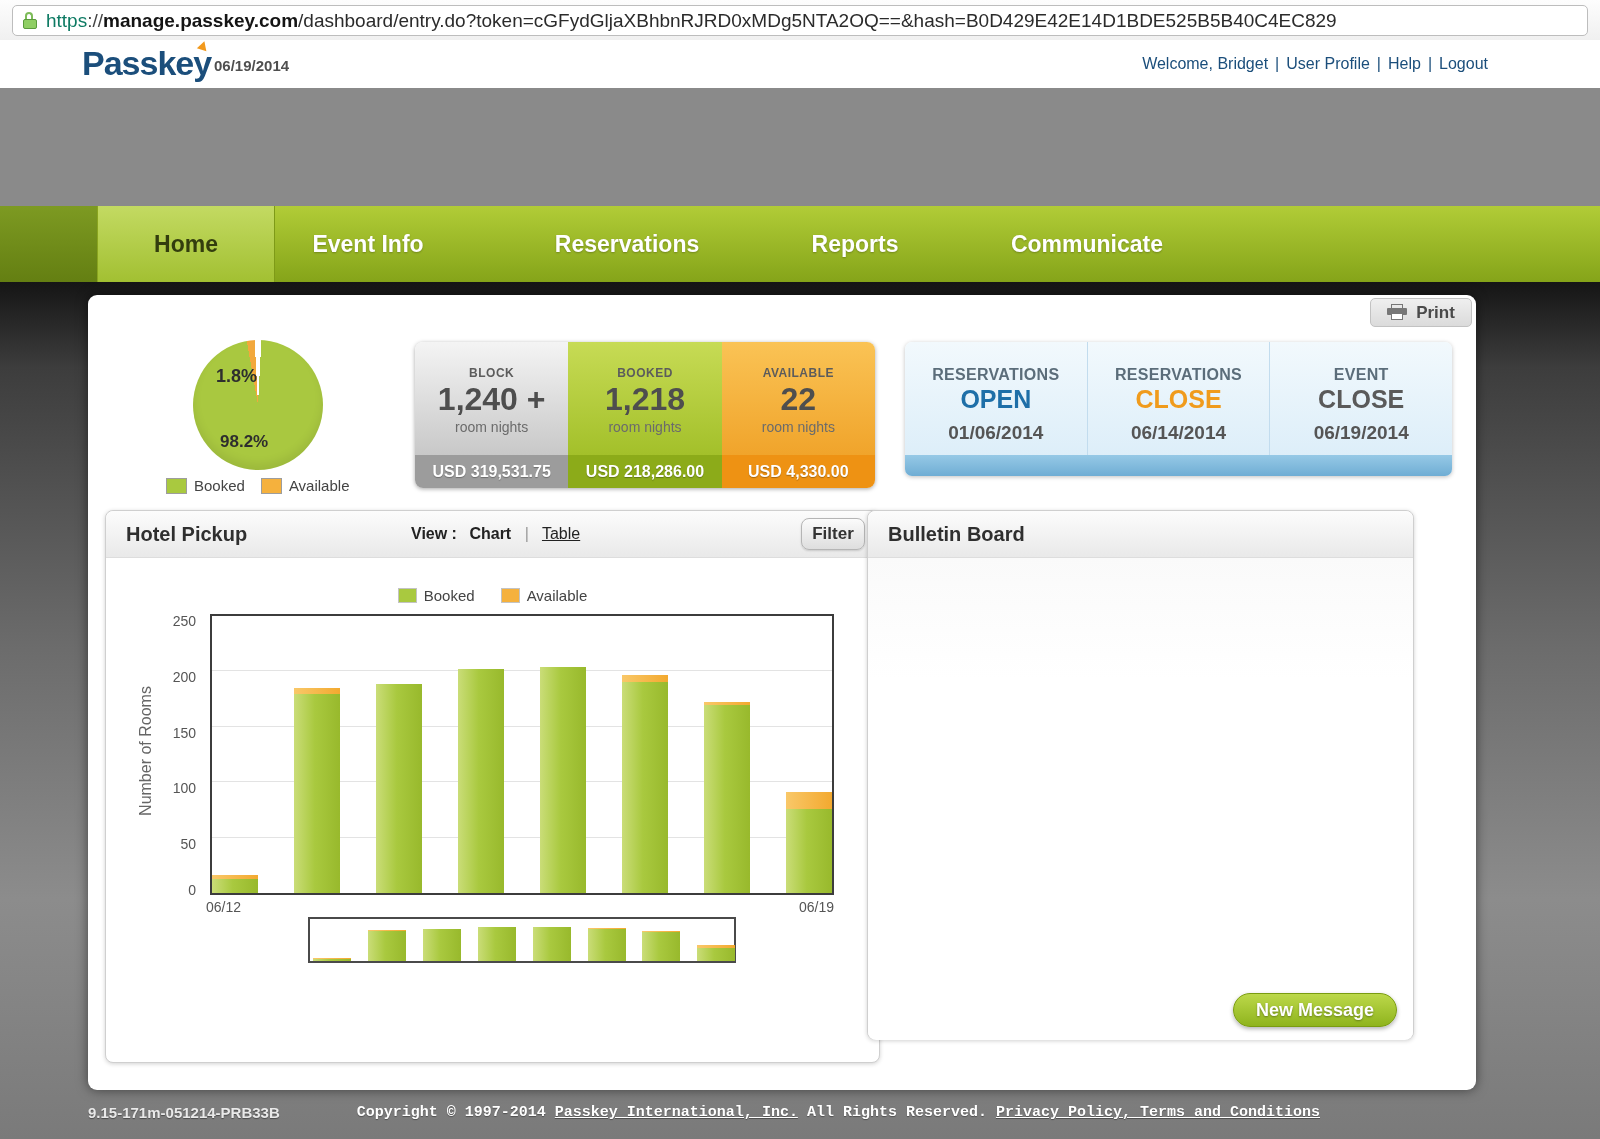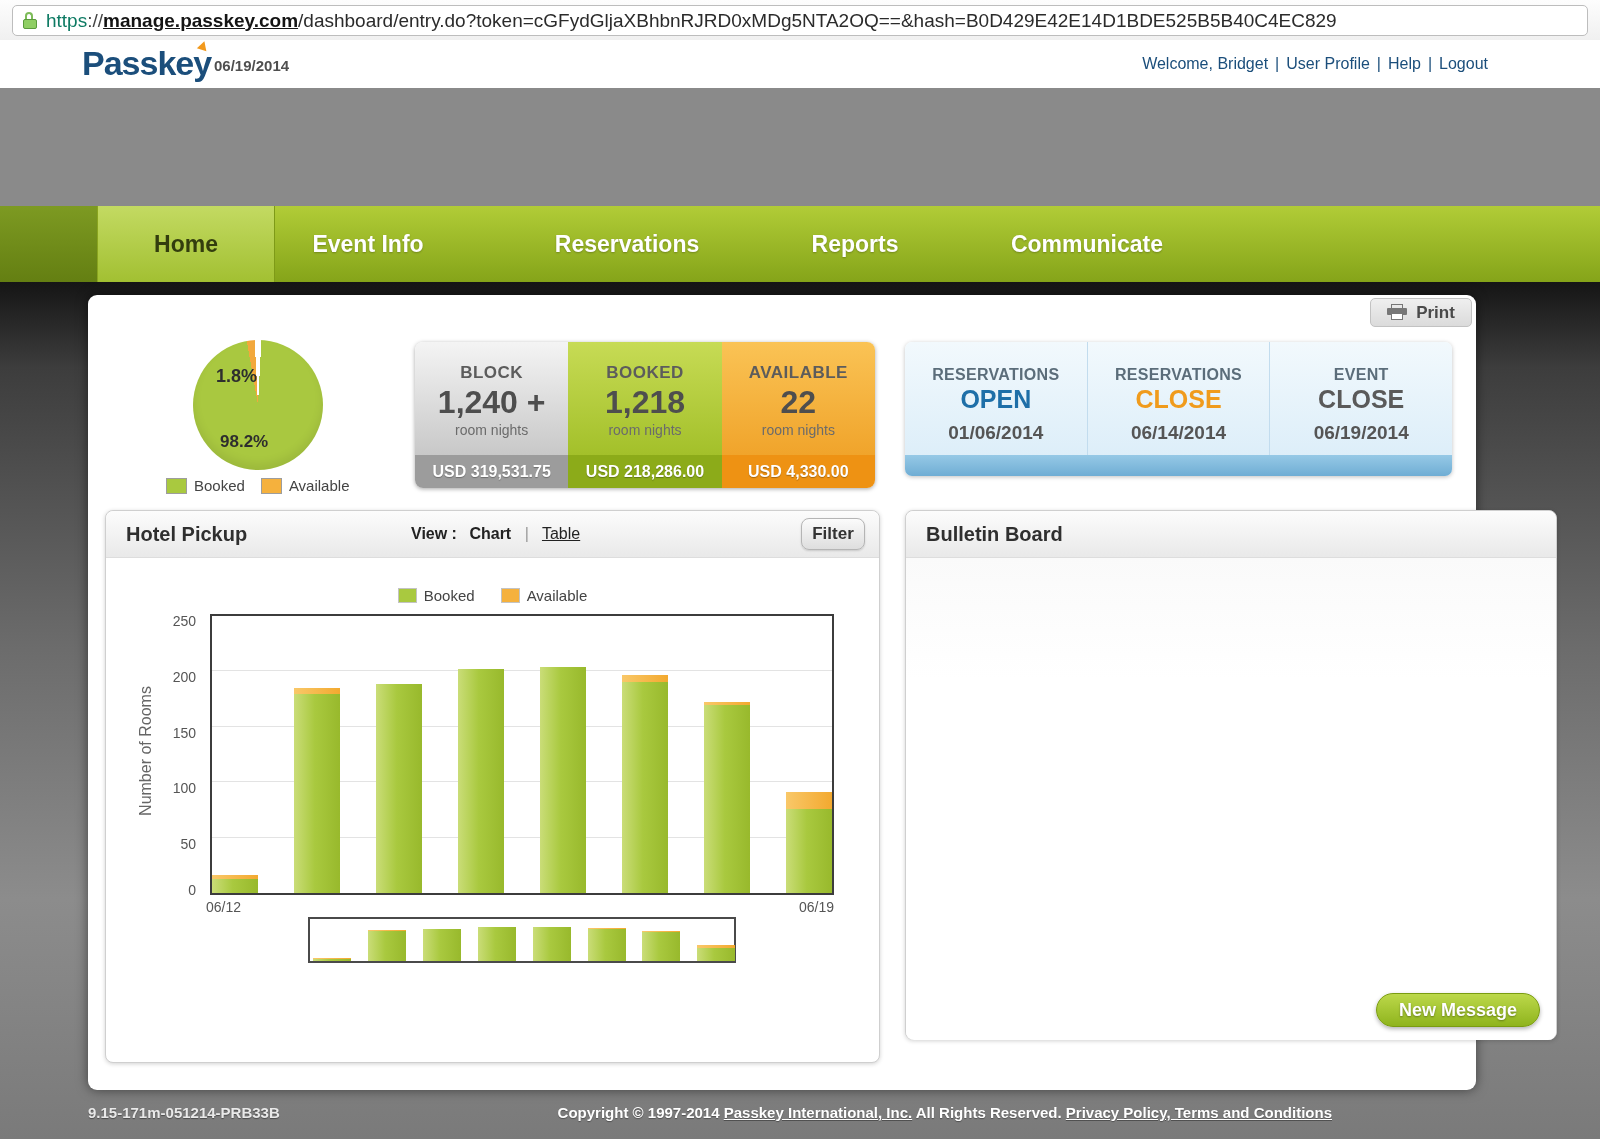--- a/index.html
+++ b/index.html
@@ -10,21 +10,21 @@
   .urlbar{position:absolute;top:0;left:0;width:1600px;height:40px;
           background:linear-gradient(#fdfdfd,#f0f0f0);border-bottom:1px solid #a5a5a5;}
   .urlfield{position:absolute;left:12px;right:12px;top:5px;height:29px;background:#fff;
             border:1px solid #bdbdbd;border-radius:5px;display:flex;align-items:center;
             padding:0 10px;font-size:19px;white-space:nowrap;overflow:hidden;}
   .lock{width:14px;height:17px;position:relative;margin-right:9px;flex:0 0 auto;}
   .lock .shackle{position:absolute;top:0;left:2px;width:8px;height:9px;border:2.5px solid #7ebc59;border-bottom:none;border-radius:5px 5px 0 0;box-sizing:border-box;}
   .lock .lbody{position:absolute;bottom:0;width:14px;height:10px;background:#8fce63;border:1px solid #5a9b3c;border-radius:2px;box-sizing:border-box;}
   .u-scheme{color:#0d7a63;}
   .u-sep{color:#444;}
-  .u-domain{font-weight:bold;color:#141414;text-decoration:underline;}
+  .u-domain{font-weight:bold;color:#141414;}
   .u-path{color:#2b2b2b;}
 
   
   .header{position:absolute;top:40px;left:0;width:1600px;height:48px;background:#fff;}
   .logo{position:absolute;left:82px;top:4px;font-size:34px;font-weight:bold;color:#1b4e7b;letter-spacing:-1px;}
   .logo-caret{position:absolute;right:3px;top:-3px;width:0;height:0;
               border-left:5px solid transparent;border-right:5px solid transparent;
               border-bottom:9px solid #f2991c;transform:rotate(18deg);}
   .header-date{position:absolute;left:214px;top:17px;font-size:15px;font-weight:bold;color:#4f4f4f;}
   .header-links{position:absolute;right:112px;top:15px;font-size:16px;color:#1b4e7b;}
@@ -84,21 +84,21 @@
   .swatch{width:21px;height:16px;border:1px solid #9d9d9d;box-sizing:border-box;}
   .swatch.green{background:#a9c93f;}
   .swatch.orange{background:#f5b13d;}
   .leg-label{font-size:15px;color:#444;}
 
   
   .stats{position:absolute;left:327px;top:47px;width:460px;height:146px;display:flex;
          border-radius:8px;overflow:hidden;box-shadow:0 1px 4px rgba(0,0,0,0.35);}
   .stat{flex:1;display:flex;flex-direction:column;}
   .stat .stop{flex:1;display:flex;flex-direction:column;align-items:center;justify-content:center;gap:1px;padding-top:4px;}
-  .stat .stitle{font-size:17px;font-weight:bold;color:#5c5c5c;letter-spacing:0.5px;}
+  .stat .stitle{font-size:12px;font-weight:bold;color:#5c5c5c;letter-spacing:0.5px;}
   .stat .svalue{font-size:32px;font-weight:bold;color:#4e4e4e;}
   .stat .sunit{font-size:14px;color:#6b6b6b;}
   .stat .sband{height:33px;display:flex;align-items:center;justify-content:center;font-size:16px;
                font-weight:bold;color:#fff;text-shadow:0 1px 1px rgba(0,0,0,0.3);}
   .stat.gray .stop{background:linear-gradient(180deg,#f4f4f4,#c8c8c8);}
   .stat.gray .sband{background:#9c9c9c;}
   .stat.green .stop{background:linear-gradient(180deg,#c7db55,#a3c02a);}
   .stat.green .sband{background:#8cab19;}
   .stat.orange .stop{background:linear-gradient(180deg,#fac355,#f0a42b);}
   .stat.orange .sband{background:#ee9213;}
@@ -115,21 +115,21 @@
   .d3{font-size:19px;font-weight:bold;color:#555;margin-top:8px;}
   .c-blue{color:#1e6fa8;}
   .c-orange{color:#f09b1c;}
   .c-gray{color:#5a5a5a;}
   .bluebar{height:21px;background:linear-gradient(180deg,#96c9e6,#6fadd4);}
 
   
   .card{position:absolute;background:#fff;border:1px solid #cfcfcf;border-radius:8px;
         box-shadow:0 1px 4px rgba(0,0,0,0.18);box-sizing:border-box;}
   .card-hotel{left:17px;top:215px;width:775px;height:553px;}
-  .card-bulletin{left:817px;top:215px;width:652px;height:530px;}
+  .card-bulletin{left:779px;top:215px;width:547px;height:530px;}
   .card-header{height:46px;background:linear-gradient(180deg,#fcfcfc,#e9e9e9);
                border-bottom:1px solid #ddd;border-radius:8px 8px 0 0;position:relative;
                display:flex;align-items:center;}
   .card-title{margin-left:20px;font-size:20px;font-weight:bold;color:#2f2f2f;}
   .view-group{position:absolute;left:305px;font-size:16px;color:#333;}
   .vg-label{font-weight:bold;color:#222;}
   .vg-chart{font-weight:bold;color:#222;margin-left:8px;cursor:default;}
   .vg-sep{color:#999;margin:0 9px;}
   .vg-table{color:#222;text-decoration:underline;cursor:pointer;}
   .filter-btn{position:absolute;right:14px;top:7px;width:64px;height:32px;border:1px solid #b5b5b5;
@@ -158,21 +158,21 @@
   
   .bb-body{position:relative;height:482px;background:linear-gradient(180deg,#fafafa,#ffffff 25%);border-radius:0 0 8px 8px;}
   .new-msg{position:absolute;right:16px;bottom:13px;height:34px;padding:0 22px;border-radius:17px;
            background:linear-gradient(180deg,#bcd84a,#8fb41d);border:1px solid #7a9c10;color:#fff;
            font-size:18px;font-weight:bold;display:flex;align-items:center;
            text-shadow:0 1px 2px rgba(0,0,0,0.35);box-shadow:0 2px 4px rgba(0,0,0,0.3);cursor:pointer;box-sizing:border-box;}
 
   
   .footer{position:absolute;left:0;top:1096px;width:1448px;height:43px;font-size:15px;}
   .f-version{position:absolute;left:88px;top:8px;color:#e9e9e9;font-weight:bold;text-shadow:0 1px 1px rgba(0,0,0,0.4);}
-  .f-copy{position:absolute;right:116px;top:8px;color:#fff;text-shadow:0 1px 1px rgba(0,0,0,0.35);}
+  .f-copy{position:absolute;right:128px;top:8px;color:#fff;text-shadow:0 1px 1px rgba(0,0,0,0.35);font-family:Liberation Mono, monospace;}
   .f-copy .b{font-weight:bold;}
   .f-copy .u{font-weight:bold;text-decoration:underline;cursor:pointer;}
 </style>
 </head>
 <body>
 
 <div class="screen">
 
   <div class="urlbar">
     <div class="urlfield">

